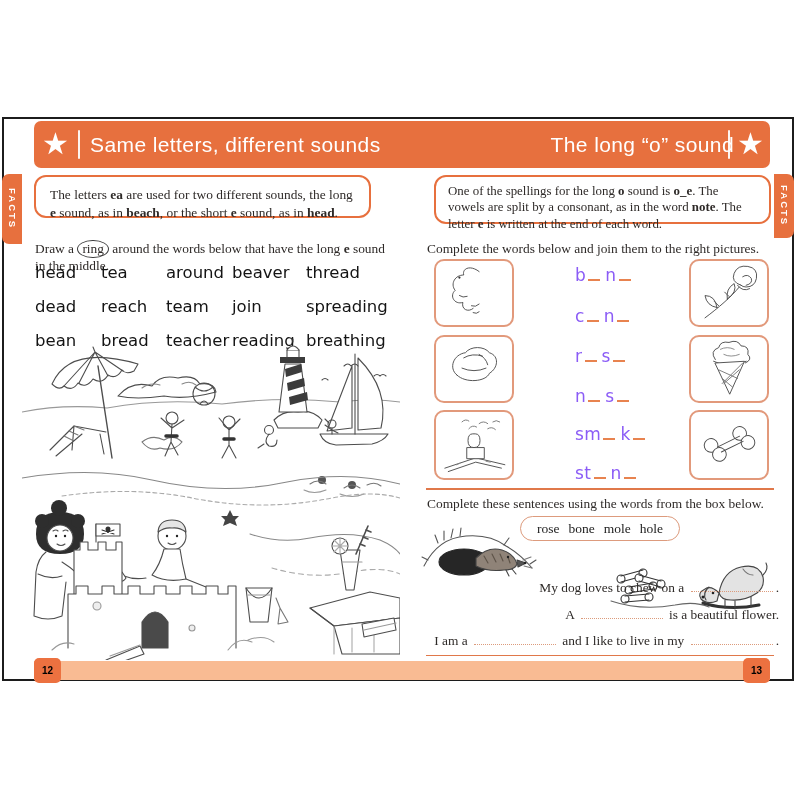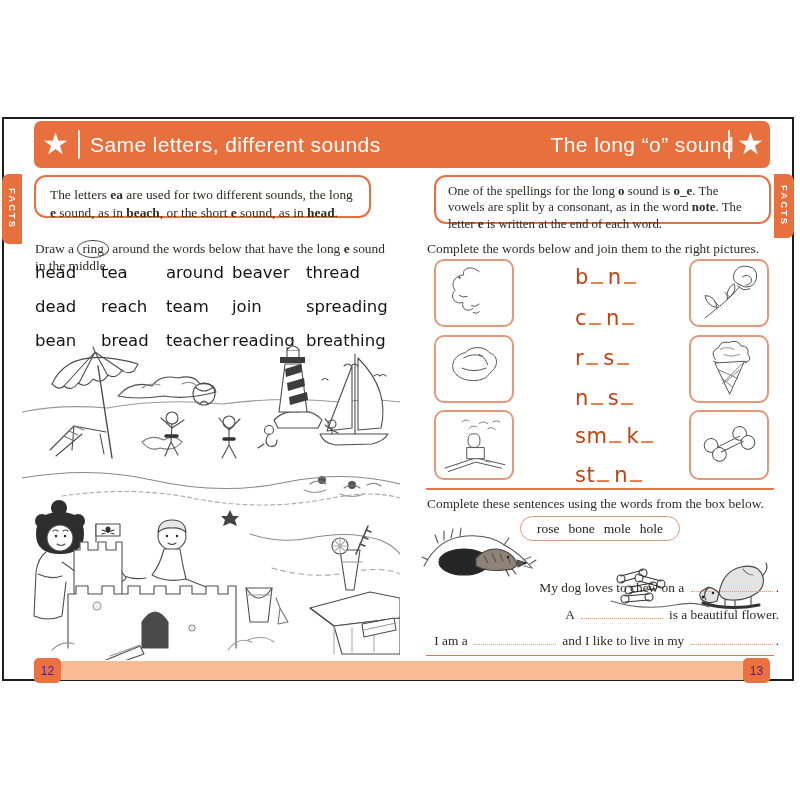--- a/index.html
+++ b/index.html
@@ -30,34 +30,34 @@
   .ring{border:1.3px solid #3a3a3a;border-radius:50%;padding:0 4px 1px 4px;}
 
   
   .word-grid{position:absolute;left:31px;top:136px;display:grid;grid-template-columns:66px 65px 66px 74px auto;grid-auto-rows:34px;font-family:"DejaVu Sans",sans-serif;font-size:16.5px;color:#141414;align-items:center;}
 
   
   .pbox{position:absolute;width:80px;box-sizing:border-box;border:2px solid #e2997b;border-radius:10px;background:#fff;display:flex;align-items:center;justify-content:center;}
   .pbox svg{width:72px;height:60px;}
 
   
-  .mword{position:absolute;left:571px;font-family:"DejaVu Sans",sans-serif;font-size:21px;color:#c2410c;letter-spacing:.5px;}
+  .mword{position:absolute;left:571px;font-family:"DejaVu Sans",sans-serif;font-size:17px;color:#8b5cf6;letter-spacing:.5px;}
   .wblank{display:inline-block;width:12px;height:13px;border-bottom:2px solid #e8834f;margin:0 5px 0 2px;}
 
   .hsep{position:absolute;left:422px;width:348px;border-top:2px solid #e0784a;}
 
   
   .word-box{position:absolute;left:516px;top:397px;width:160px;height:25px;box-sizing:border-box;border:1.6px solid #dd9b7d;border-radius:13px;display:flex;align-items:center;justify-content:space-between;padding:0 16px;font-size:13.5px;color:#222;}
 
   .sentence{position:absolute;left:423px;width:352px;font-size:13.4px;text-align:right;}
   .blank{display:inline-block;width:82px;height:12px;border-bottom:1.7px dotted #dc9b7c;margin:0 3px;}
 
   
   .bar{position:absolute;left:30px;top:542px;width:736px;height:19px;background:#f9bb93;}
-  .pgnum{position:absolute;top:539px;width:27px;height:25px;background:#ec7140;border-radius:5px;color:#4c1d95;font-family:"Liberation Sans",sans-serif;font-weight:normal;font-size:12px;display:flex;align-items:center;justify-content:center;}
+  .pgnum{position:absolute;top:539px;width:27px;height:25px;background:#ec7140;border-radius:5px;color:#000000;font-family:"Liberation Sans",sans-serif;font-weight:bold;font-size:10px;display:flex;align-items:center;justify-content:center;}
   .pg-l{left:30px;} .pg-r{left:739px;}
 
   .illu{position:absolute;}
   svg{display:block;}
   .sk{stroke:#4d4d4d;stroke-width:1.1;fill:none;stroke-linecap:round;stroke-linejoin:round;}
 </style>
 </head>
 <body>
 
 <div class="spread">

